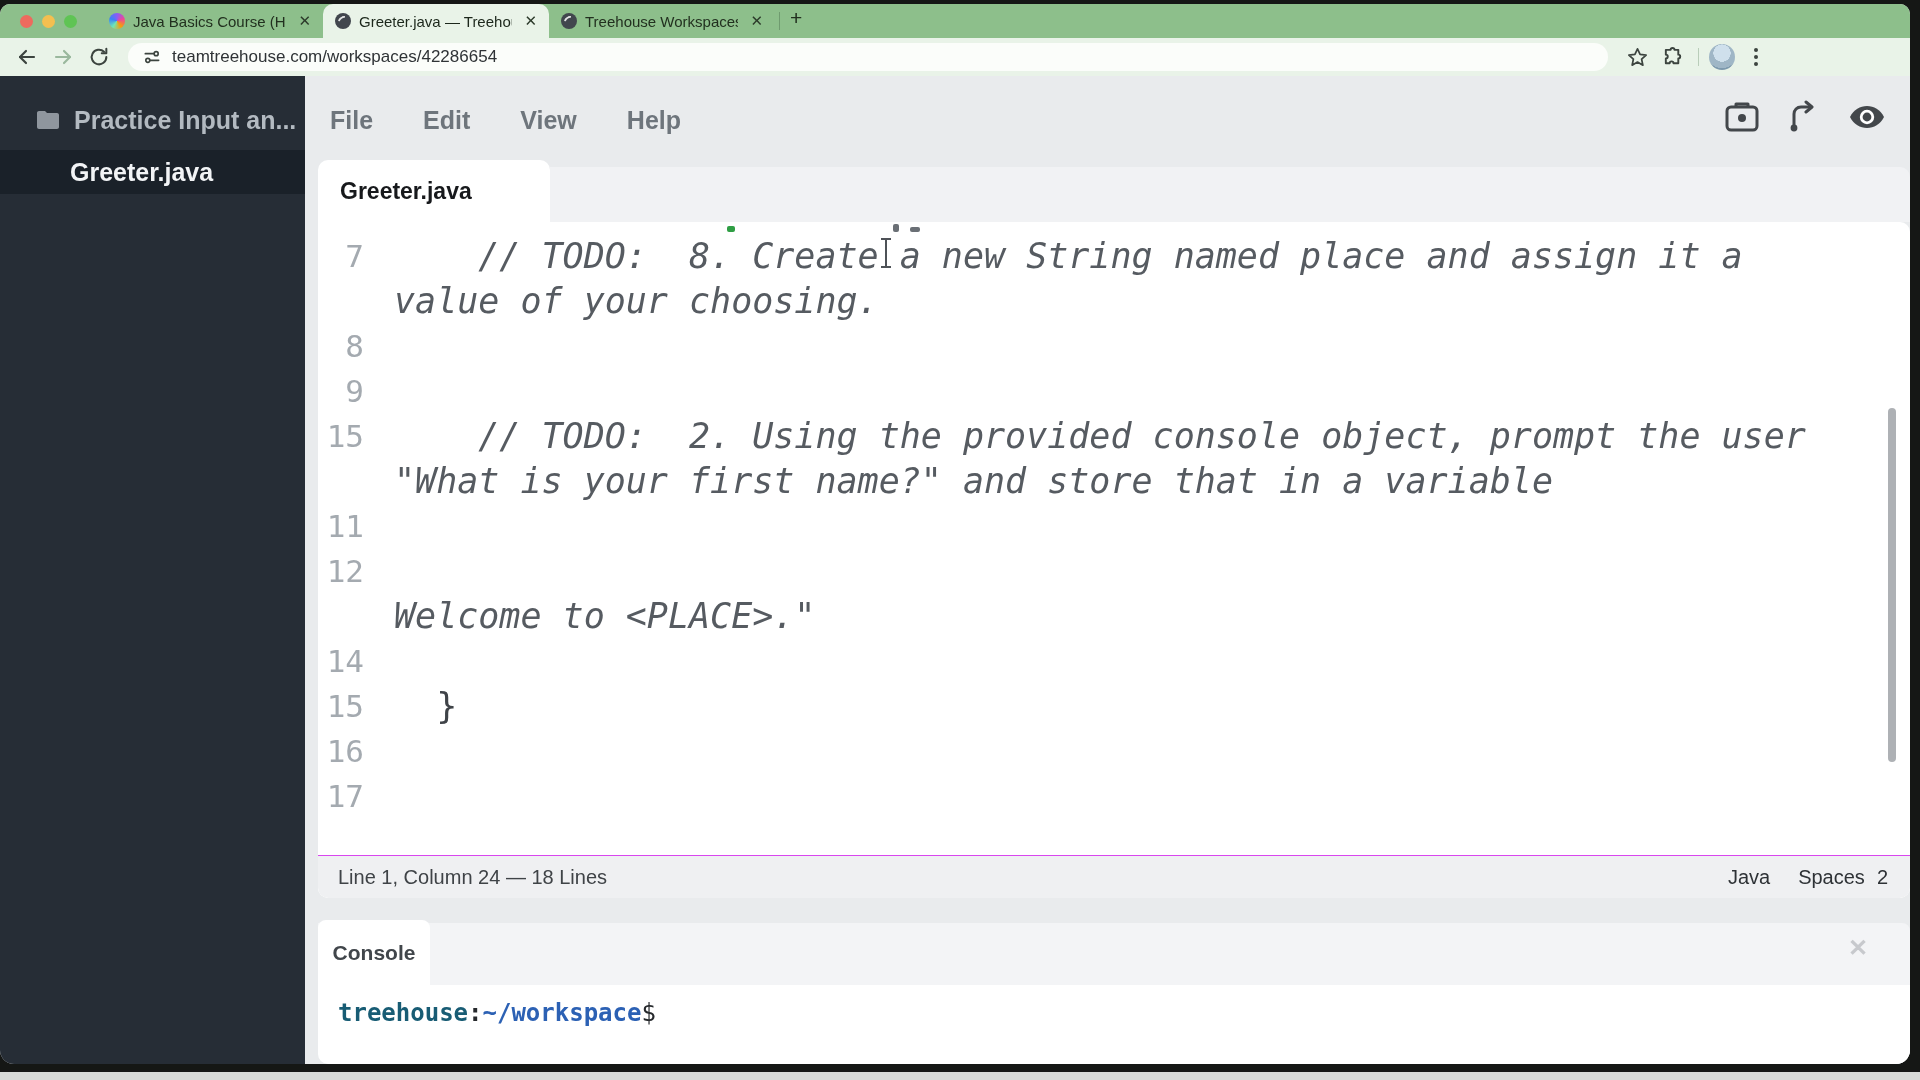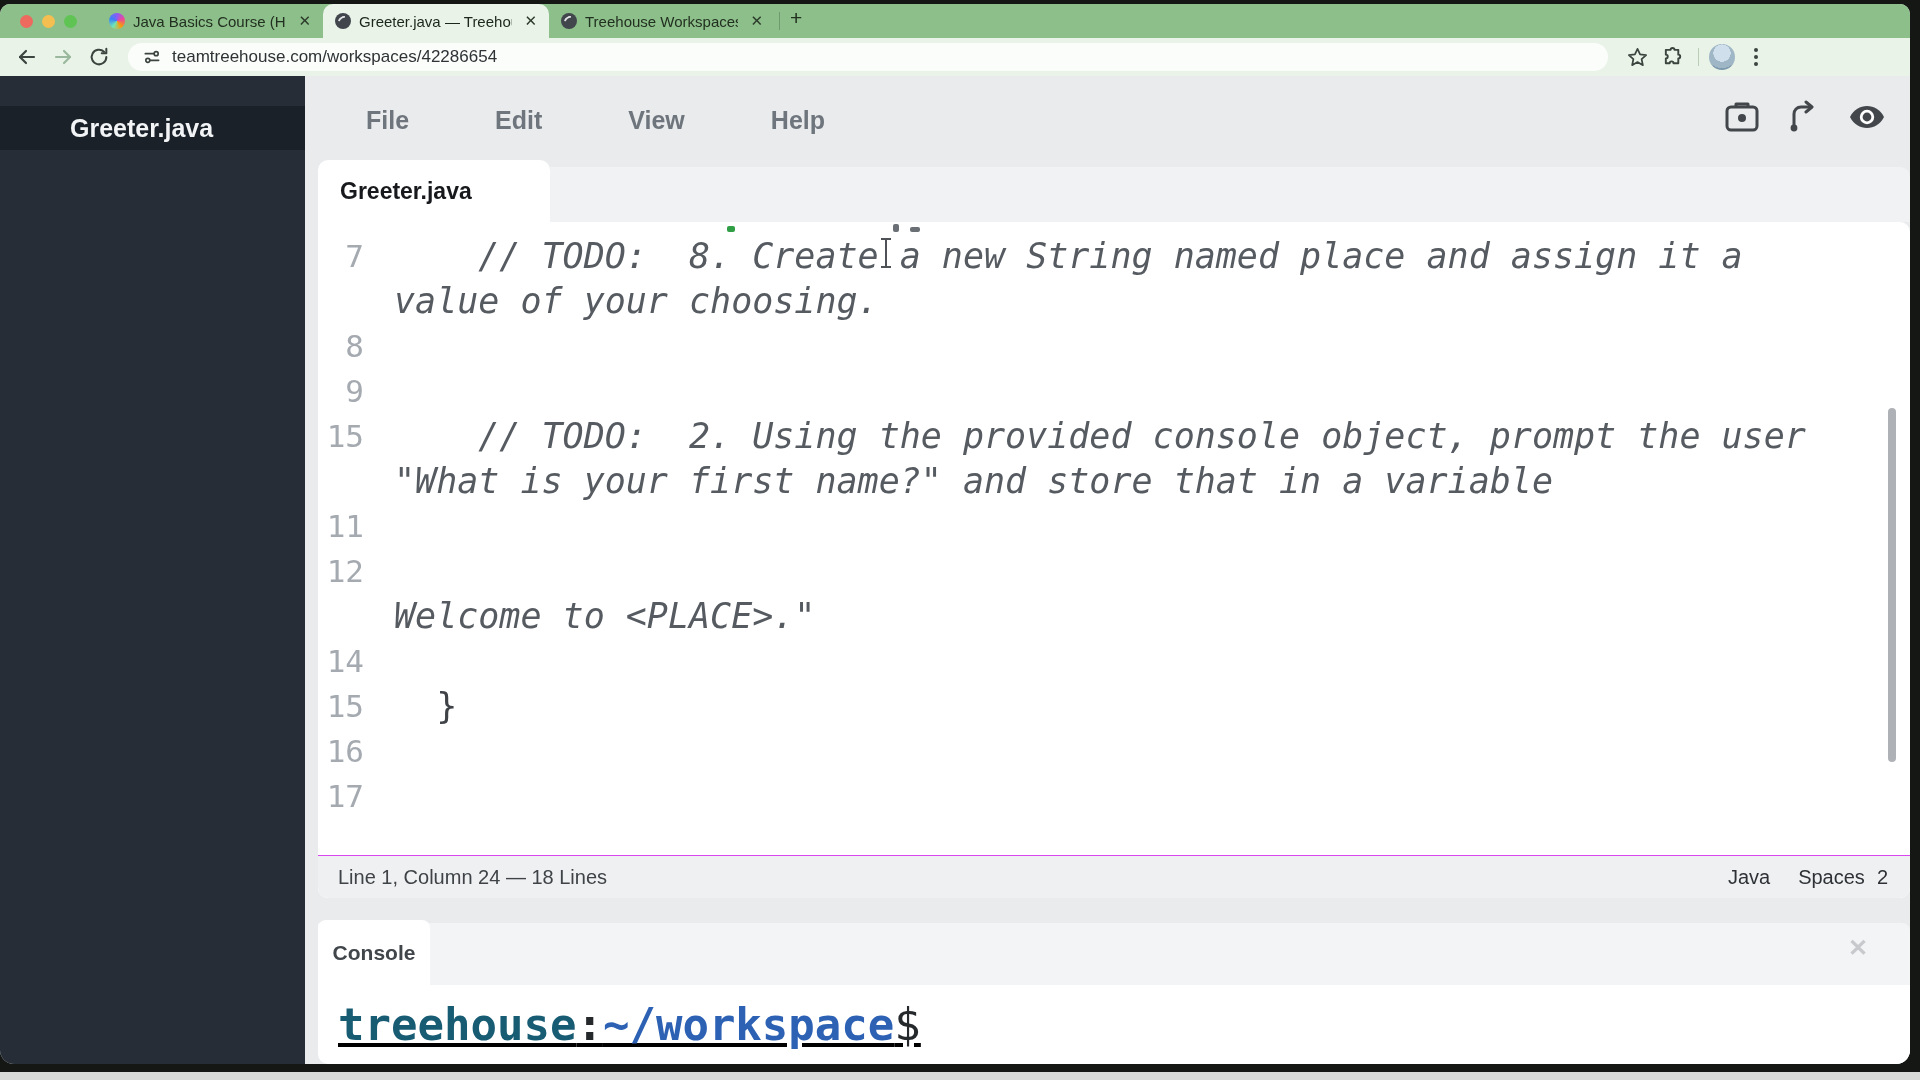--- a/index.html
+++ b/index.html
@@ -48,21 +48,21 @@
   
   .app { flex:1; display:flex; min-height:0; }
   .sidebar { width:305px; background:#262d36; flex:0 0 305px; padding-top:22px; }
   .folder-row { display:flex; align-items:center; gap:14px; padding-left:36px; height:44px; }
   .folder-label { color:#b3bac1; font-size:25px; font-weight:600; }
   .file-row { margin-top:8px; height:44px; background:#1a2129; display:flex; align-items:center; padding-left:70px; }
   .file-label { color:#f2f4f6; font-size:25px; font-weight:700; }
 
   .main { flex:1; position:relative; background:#e9ebed; min-width:0; }
   .menubar { position:absolute; left:25px; top:30px; display:flex; gap:50px; }
-  .menuitem { font-size:25px; font-weight:600; color:#6e757c;margin-left:36px; }
+  .menuitem { font-size:25px; font-weight:600; color:#6e757c; }
   .appicons { position:absolute; right:24px; top:24px; display:flex; gap:26px; color:#43474b; }
 
   .etab { position:absolute; left:13px; top:84px; width:232px; height:62px; background:#ffffff;
     border-radius:10px 10px 0 0; display:flex; align-items:center; padding-left:22px; }
   .etab-label { font-size:23px; font-weight:700; color:#17191c; }
   .estrip { position:absolute; left:245px; right:0; top:91px; height:55px; background:#f1f2f4; border-radius:0 10px 0 0; }
 
   .editor-panel { position:absolute; left:13px; right:0; top:146px; height:676px; background:#ffffff;
     border-radius:0 10px 10px 10px; display:flex; flex-direction:column; overflow:hidden; }
   .code { flex:1; overflow:hidden; position:relative; }
@@ -89,21 +89,21 @@
   .spaces-group { display:flex; gap:12px;text-align:right; }
 
   .console-panel { position:absolute; left:13px; right:0; top:844px; bottom:0; display:flex; flex-direction:column; }
   .ctabs { height:65px; position:relative;text-align:center; }
   .cstrip { position:absolute; left:0; right:0; top:3px; height:62px; background:#f3f4f6; border-radius:0 8px 0 0; }
   .ctab { position:absolute; left:0; top:0; width:112px; height:65px; background:#ffffff;
     border-radius:8px 8px 0 0; display:flex; align-items:center; justify-content:center; }
   .ctab-label { font-size:21px; font-weight:600; color:#41464b; }
   .cclose { position:absolute; right:42px; top:16px; font-size:24px; font-weight:700; color:#c7c9cd; line-height:1; }
   .cbody { flex:1; background:#ffffff; border-radius:0 0 12px 10px; padding:14px 0 0 20px; }
-  .prompt { font-family:"DejaVu Sans Mono", monospace; font-size:44px; font-weight:bold; letter-spacing:0;text-decoration:underline; }
+  .prompt { font-family:"DejaVu Sans Mono", monospace; font-size:24px; font-weight:bold; letter-spacing:0; }
   .p-user { color:#185c74; }
   .p-colon, .p-dollar { color:#26292c; }
   .p-dollar { font-weight:500; }
   .p-path { color:#2c61b4; }
 
   svg { display:block; }
 </style>
 </head>
 <body>
 
@@ -187,20 +187,26 @@
           <i></i>
           <i></i>
           <i></i>
         </span>
     </div>
   </div>
 
   <div class="app">
 
     <div class="sidebar">
+      <div class="folder-row">
+        <svg width="24" height="20" viewBox="0 0 24 20">
+            <path fill="#8f969e" d="M1 3c0-1.1.9-2 2-2h6l2 2h10c1.1 0 2 .9 2 2v12c0 1.1-.9 2-2 2H3c-1.1 0-2-.9-2-2V3z"></path>
+          </svg>
+        <span class="folder-label">Practice Input an...</span>
+      </div>
       <div class="file-row">
         <span class="file-label">Greeter.java</span>
       </div>
     </div>
 
     <div class="main">
 
       <div class="menubar">
         <span class="menuitem">File</span>
         <span class="menuitem">Edit</span>

